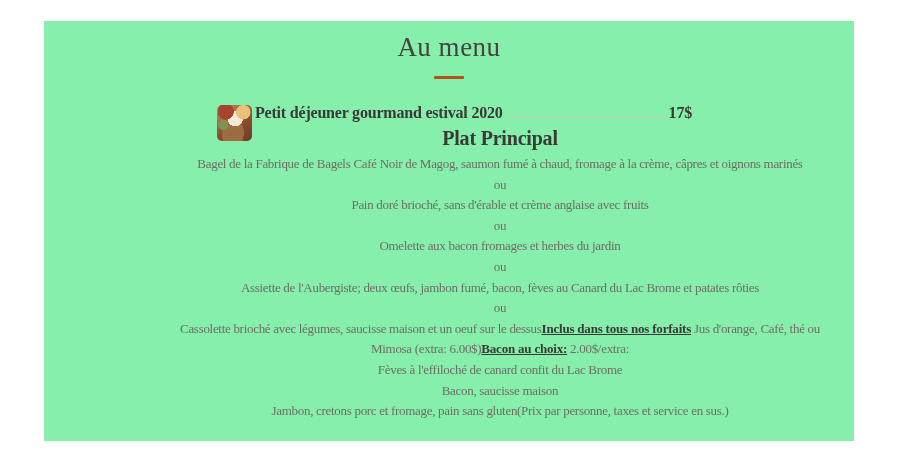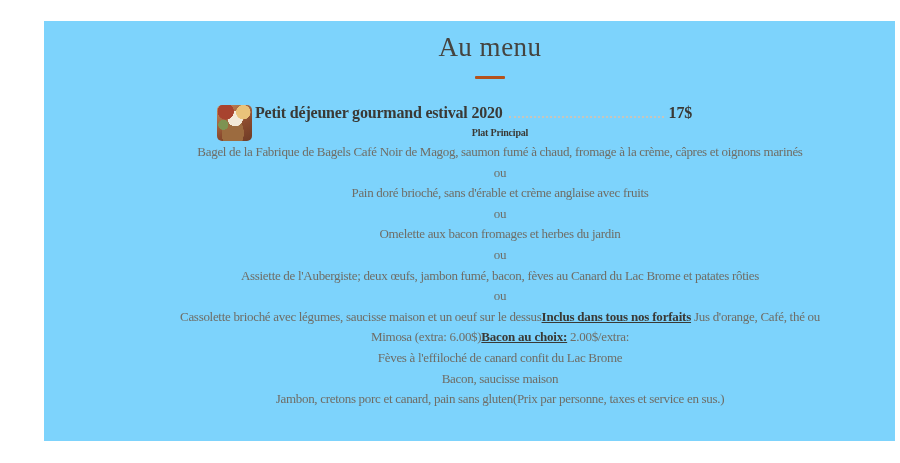--- a/index.html
+++ b/index.html
@@ -35,33 +35,33 @@
     font-weight:700;font-size:16px;color:#3a3935;letter-spacing:-.2px;
   }
   .item-title{white-space:nowrap;}
   .leader{
     flex:1;align-self:flex-end;margin:0 5px 4px 6px;
     border-bottom:2px dotted #c7c5bc;min-width:30px;
   }
   .item-price{white-space:nowrap;}
   .subtitle{
     width:700px;margin:5px 0 0 106px;text-align:center;
-    font-weight:700;font-size:10px;color:#3a3935;letter-spacing:-.2px;
+    font-weight:700;font-size:20px;color:#3a3935;letter-spacing:-.2px;
   }
   .description{
     width:700px;margin:4px 0 0 106px;text-align:center;
     font-size:13px;letter-spacing:-.3px;line-height:20.6px;color:#6f6d66;
   }
   .desc-line{margin:0;white-space:nowrap;}
   .desc-line .bold{font-weight:700;color:#3a3935;letter-spacing:-.2px;text-decoration:underline;}
 </style>
 </head>
 <body>
 
-<div class="panel" style="background: #7dd3fc; padding-left: 41px;">
+<div class="panel" style="background: #86efac;">
   <h1 class="page-title" style="color: rgb(69, 68, 64);">Au menu</h1>
   <div class="divider" style="background: rgb(180, 82, 28);"></div>
 
   <div class="menu-item">
     <div class="thumb"></div>
 
     <div class="header-row">
       <span class="item-title">Petit déjeuner gourmand estival 2020</span>
       <span class="leader"></span>
       <span class="item-price">17$</span>
@@ -75,16 +75,16 @@
         <p class="desc-line"><span>Pain doré brioché, sans d'érable et crème anglaise avec fruits</span></p>
         <p class="desc-line"><span>ou</span></p>
         <p class="desc-line"><span>Omelette aux bacon fromages et herbes du jardin</span></p>
         <p class="desc-line"><span>ou</span></p>
         <p class="desc-line"><span>Assiette de l'Aubergiste; deux œufs, jambon fumé, bacon, fèves au Canard du Lac Brome et patates rôties</span></p>
         <p class="desc-line"><span>ou</span></p>
         <p class="desc-line"><span>Cassolette brioché avec légumes, saucisse maison et un oeuf sur le dessus</span><span class="bold">Inclus dans tous nos forfaits</span><span> Jus d'orange, Café, thé ou</span></p>
         <p class="desc-line"><span>Mimosa (extra: 6.00$)</span><span class="bold">Bacon au choix:</span><span> 2.00$/extra:</span></p>
         <p class="desc-line"><span>Fèves à l'effiloché de canard confit du Lac Brome</span></p>
         <p class="desc-line"><span>Bacon, saucisse maison</span></p>
-        <p class="desc-line"><span>Jambon, cretons porc et canard, pain sans gluten(Prix par personne, taxes et service en sus.)</span></p>
+        <p class="desc-line"><span>Jambon, cretons porc et fromage, pain sans gluten(Prix par personne, taxes et service en sus.)</span></p>
       </div>
   </div>
 </div>
 
 </body></html>

